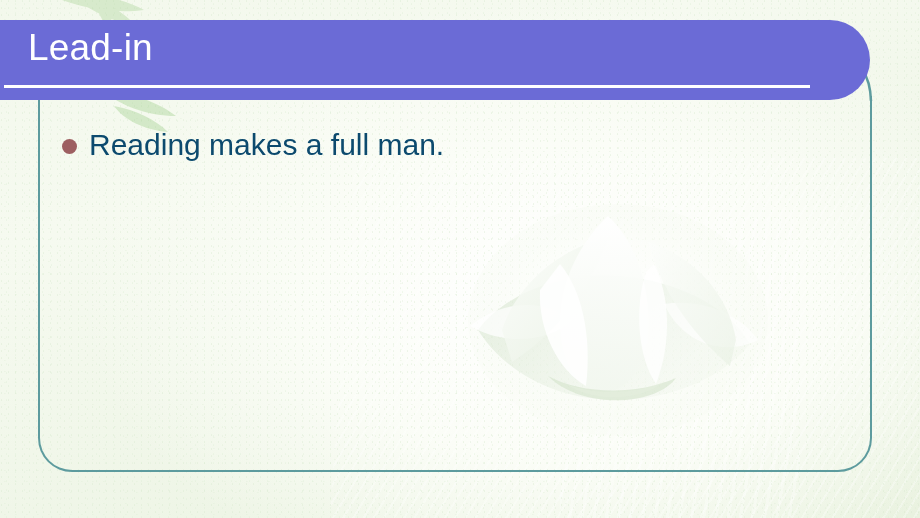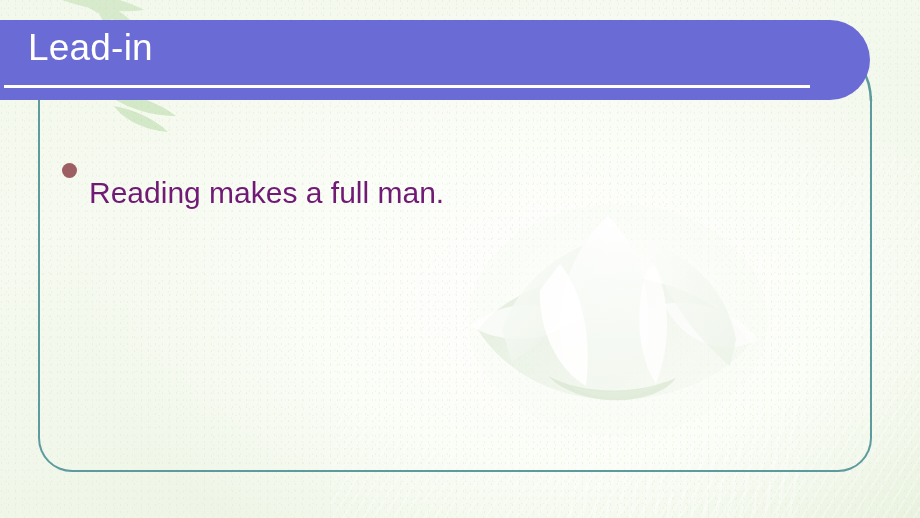--- a/index.html
+++ b/index.html
@@ -165,23 +165,22 @@
     height: 15px;
     border-radius: 50%;
     background: #9d5f61;
     flex: 0 0 auto;
     margin-right: 12px;
     margin-top: 3px;
   }
   .bullet-text {
     font-size: 30px;
     line-height: 38px;
-    color: #701a75;
+    color: #0c4a6e;
     white-space: nowrap;
-    margin-top: 48px;
   }
 </style>
 </head>
 <body>
 
 <div class="slide">
 
   <div class="bg-base"></div>
   <div class="bg-streaks"></div>
   <div class="bg-streaks-2"></div>

